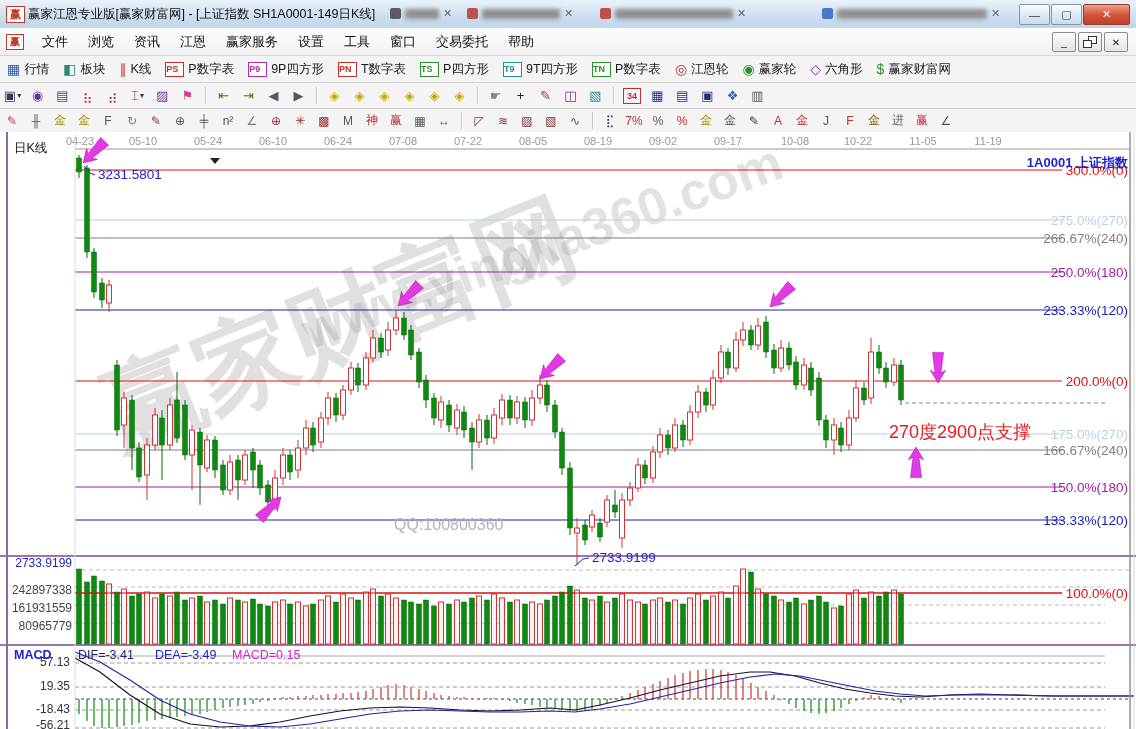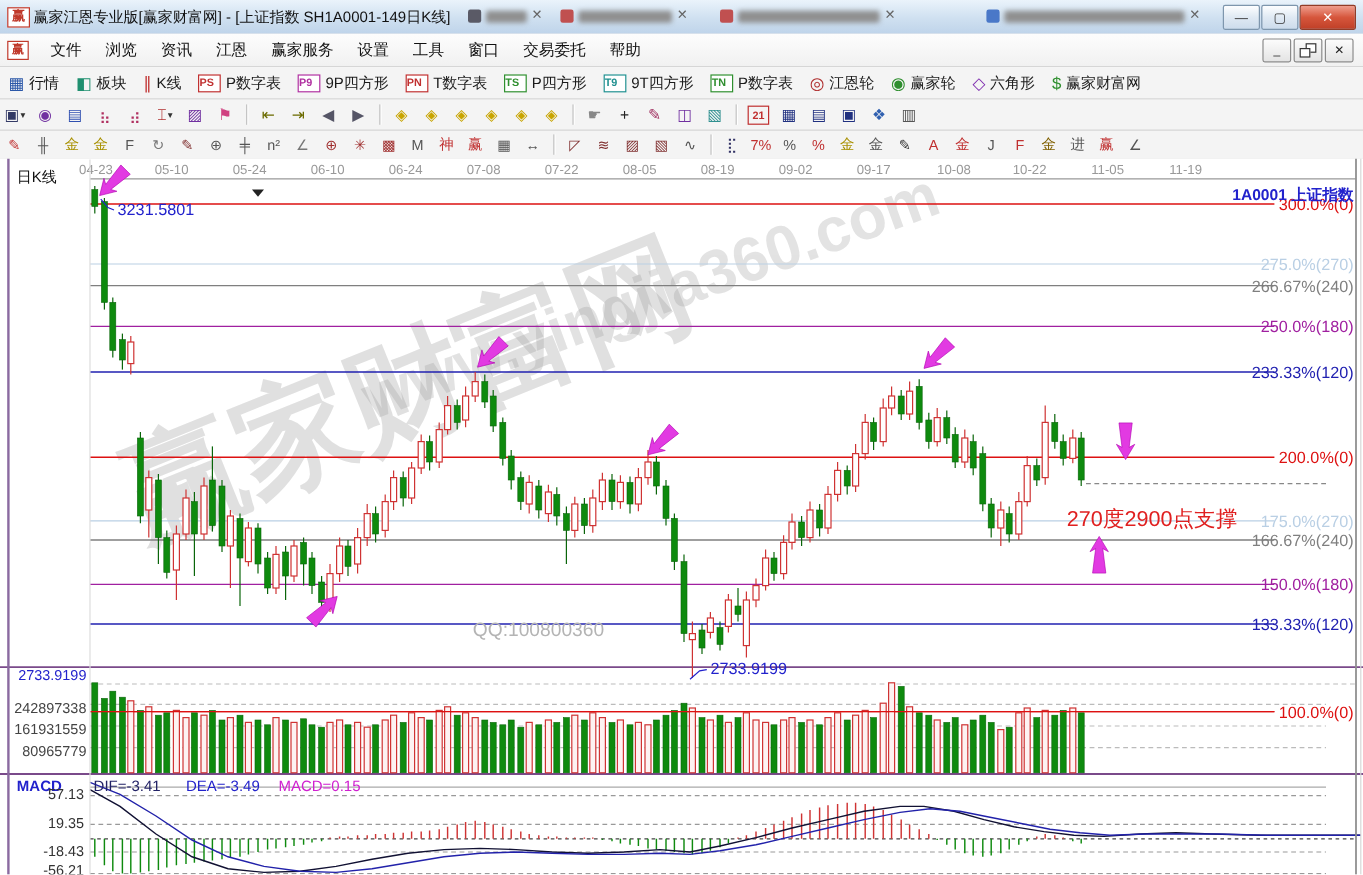--- a/index.html
+++ b/index.html
@@ -184,21 +184,21 @@
       <div class="tb2btn" style="color: rgb(200, 164, 0);">◈</div>
       <div class="tb2btn" style="color: rgb(200, 164, 0);">◈</div>
       <div class="tb2btn" style="color: rgb(200, 164, 0);">◈</div>
       <div class="sep"></div>
       <div class="tb2btn" style="color: rgb(136, 136, 136);">☛</div>
       <div class="tb2btn" style="color: rgb(34, 34, 34);">+</div>
       <div class="tb2btn" style="color: rgb(160, 48, 96);">✎</div>
       <div class="tb2btn" style="color: rgb(112, 48, 160);">◫</div>
       <div class="tb2btn" style="color: rgb(48, 144, 144);">▧</div>
       <div class="sep"></div>
-      <div class="tb2btn" style="border: 1px solid rgb(192, 48, 48); width: 16px; height: 14px; font-size: 9px; font-weight: bold; margin: 0px 4px; color: rgb(192, 48, 48);">21</div>
+      <div class="tb2btn" style="border: 1px solid rgb(192, 48, 48); width: 16px; height: 14px; font-size: 9px; font-weight: bold; margin: 0px 4px; color: rgb(192, 48, 48);">34</div>
       <div class="tb2btn" style="color: rgb(32, 48, 128);">▦</div>
       <div class="tb2btn" style="color: rgb(32, 48, 128);">▤</div>
       <div class="tb2btn" style="color: rgb(32, 48, 128);">▣</div>
       <div class="tb2btn" style="color: rgb(48, 96, 176);">❖</div>
       <div class="tb2btn" style="color: rgb(85, 85, 85);">▥</div>
     </div>
 <div class="tb" id="tb3">
       <div class="tb3btn" style="color: rgb(192, 48, 48);">✎</div>
       <div class="tb3btn" style="color: rgb(85, 85, 85);">╫</div>
       <div class="tb3btn" style="color: rgb(168, 144, 0);">金</div>

